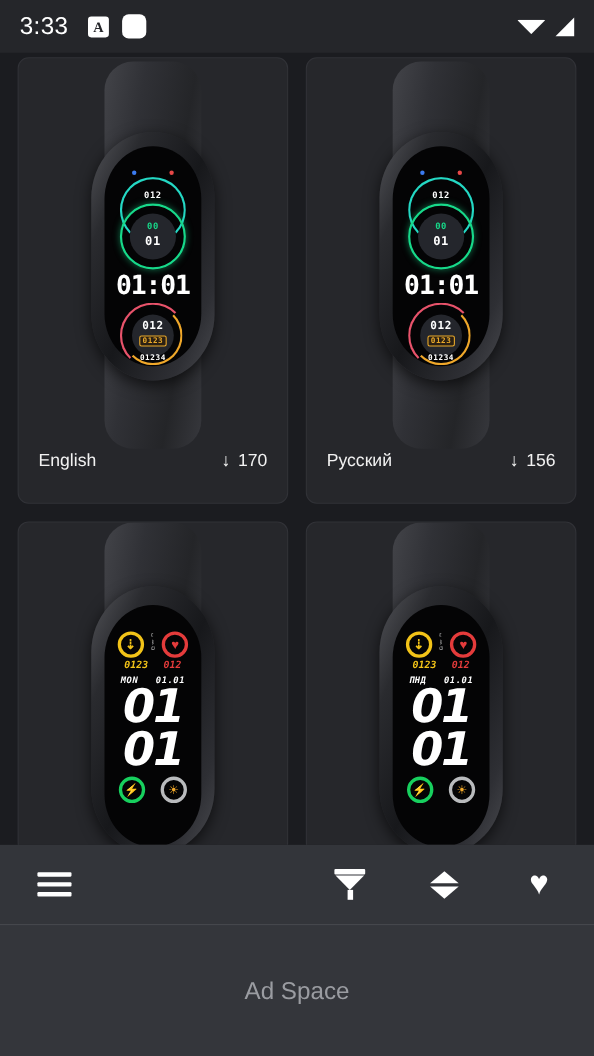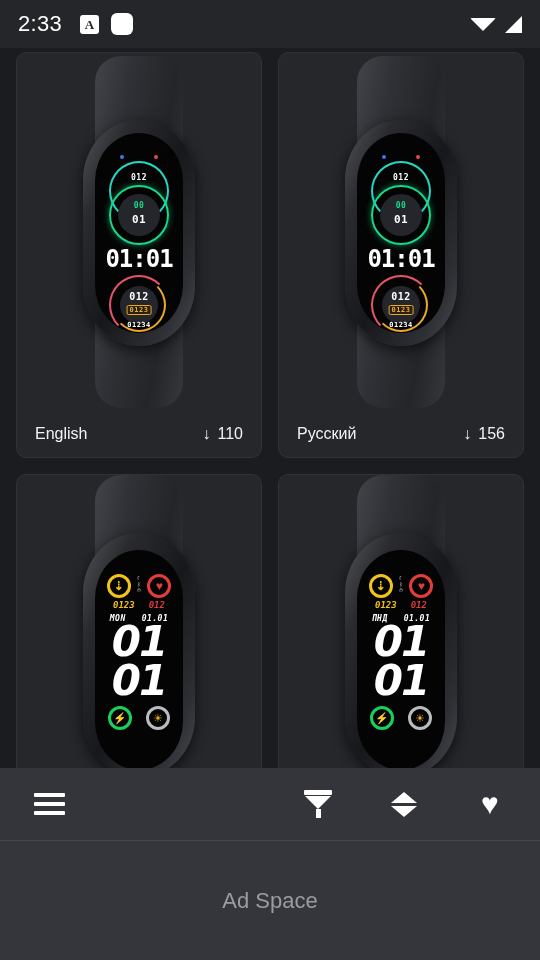--- a/index.html
+++ b/index.html
@@ -48,21 +48,21 @@
     border-radius:10px;
     overflow:hidden;
     position:relative;
   }
   .card-art{
     height:358px; position:relative; overflow:hidden;
     display:flex; align-items:center; justify-content:center;
   }
   .card-art.tall{ height:300px; }
   .card-foot{
-    height:46px; display:flex; align-items:center;
+    height:46px; display:flex; align-items:flex-start;
     padding:0 18px; justify-content:space-between;
   }
   .card-lang{ font-size:16px; color:#f2f2f2; }
   .card-dl{ font-size:16px; color:#f2f2f2; display:flex; align-items:center; gap:7px;}
   .dl-arrow{ font-size:16px; line-height:1; }
 
   
   .band{ position:relative; width:128px; height:352px; }
   .band.lower{ height:300px; }
   .strap{
@@ -166,21 +166,21 @@
     position:absolute; left:0; top:840px; width:540px; height:120px;
     background:#34363b; border-top:1px solid #45474c;
     display:flex; align-items:center; justify-content:center;
     color:#9a9ca1; font-size:22px;
   }
 </style>
 </head>
 <body>
 
 <div class="statusbar">
-  <div class="sb-clock">2:33</div>
+  <div class="sb-clock">3:33</div>
   <div class="sb-left-icons">
     <div class="ic-appmark">A</div>
     <div class="ic-blank"></div>
   </div>
   <div class="sb-right">
     <div class="ic-wifi"></div>
     <div class="ic-signal"></div>
   </div>
 </div>
 
@@ -213,21 +213,21 @@
                 <div class="lbl" style="top:188px;font-size:7px;">01234</div>
               </div>
             </div>
           </div>
         </div>
       </div>
       <div class="card-foot">
         <span class="card-lang">English</span>
         <span class="card-dl">
           <span class="dl-arrow">↓</span>
-          <span>110</span>
+          <span>170</span>
         </span>
       </div>
     </div>
 
     <div class="card">
       <div class="card-art">
         <div class="band">
           <div class="strap top"></div>
           <div class="strap bot"></div>
           <div class="shell">

